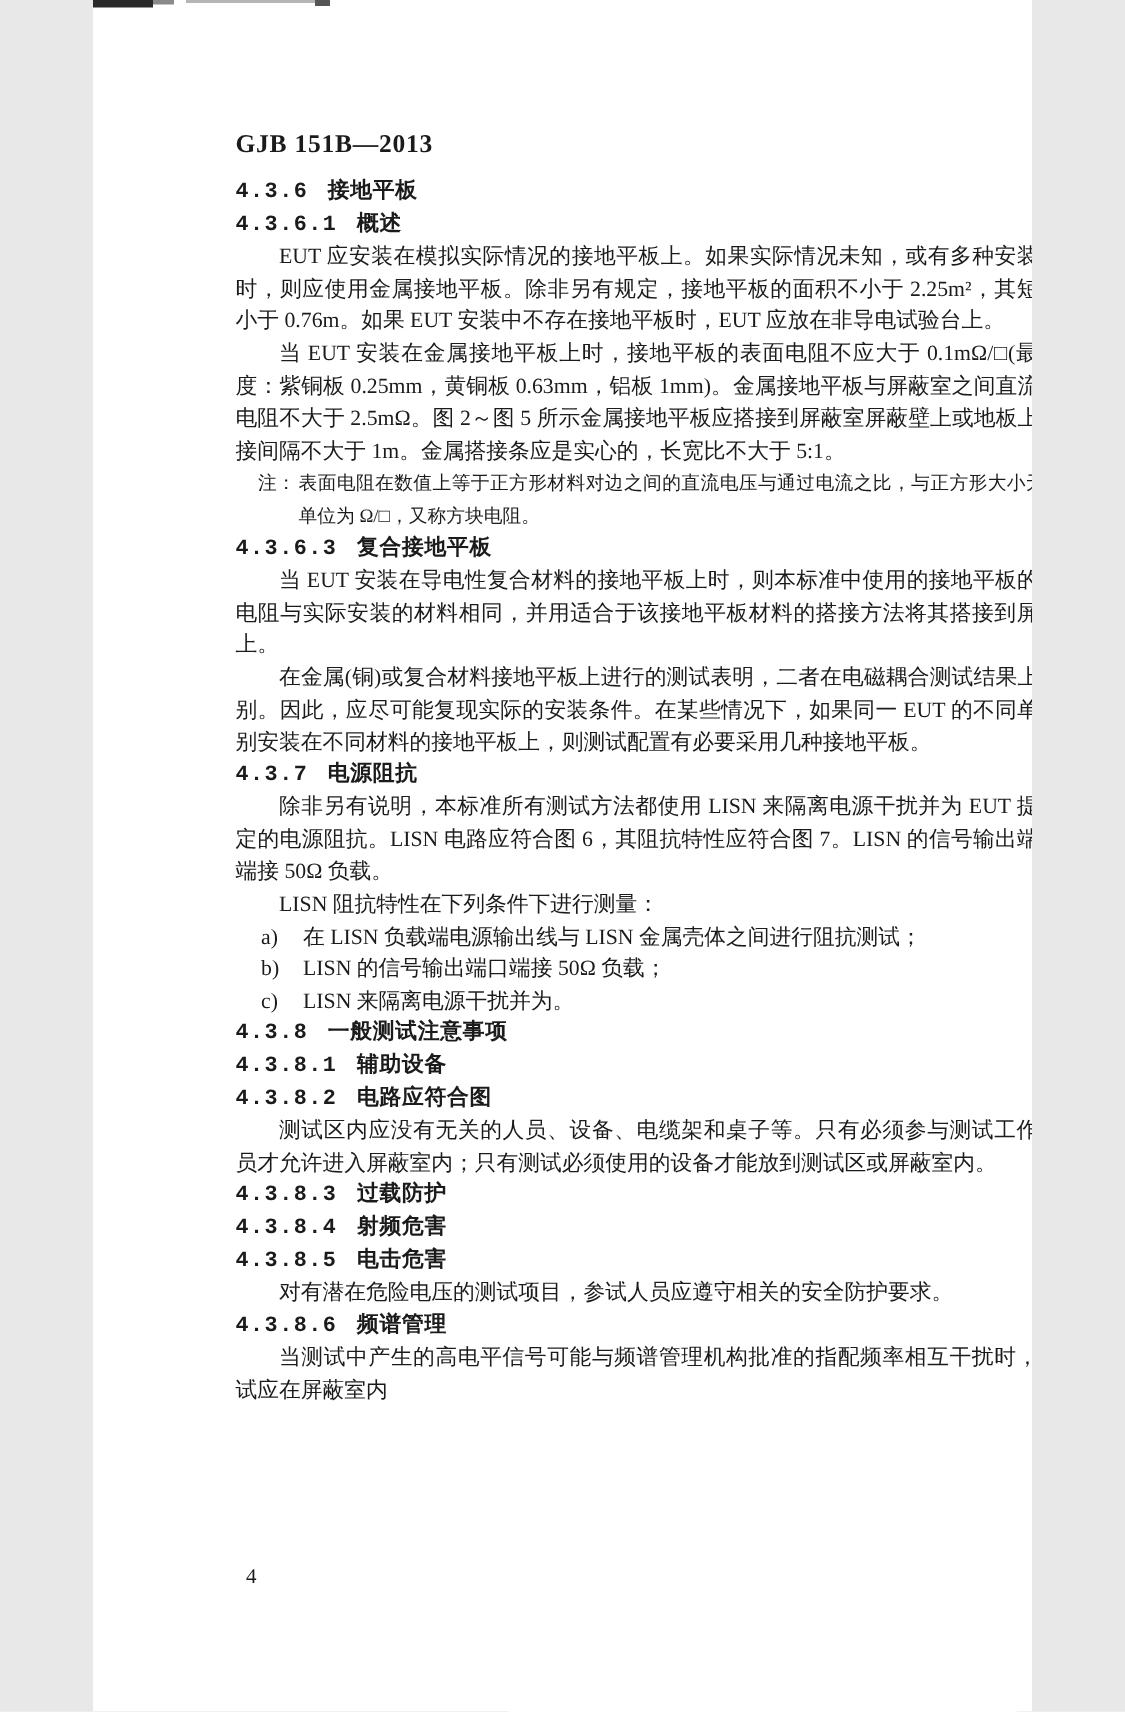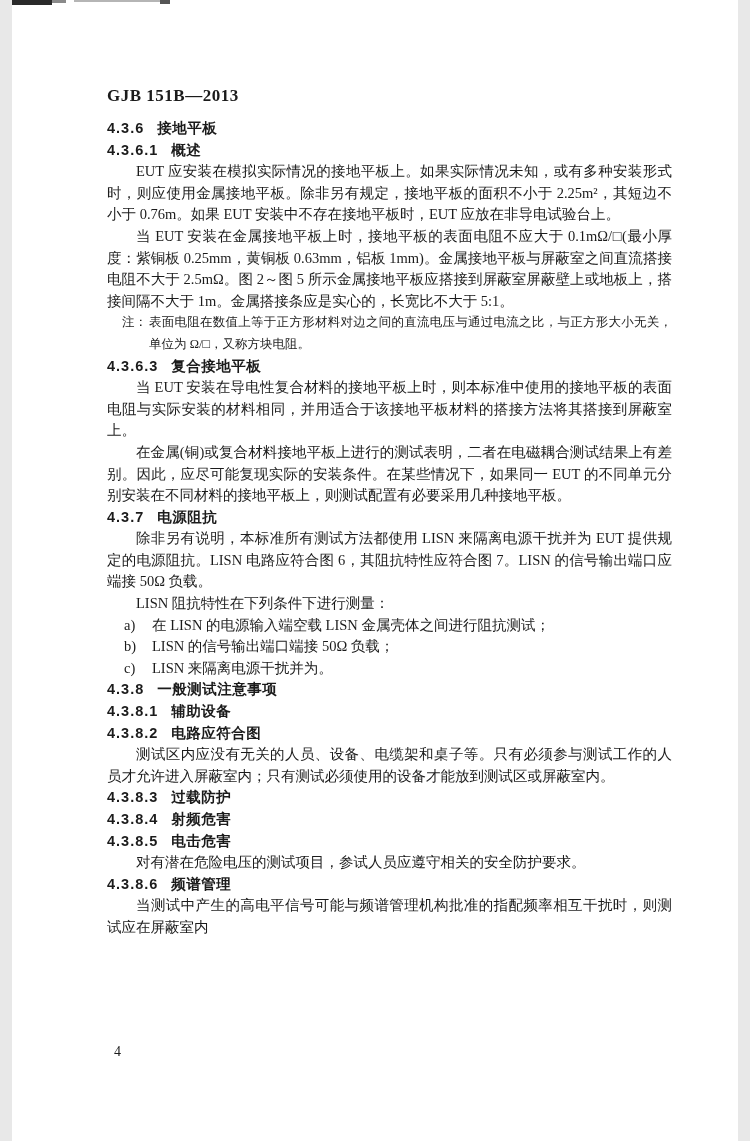--- a/index.html
+++ b/index.html
@@ -1,18 +1,18 @@
 <!DOCTYPE html>
 <html><head>
 <meta charset="utf-8">
 <style>
   html,body { margin:0; padding:0; background:#e8e8e8; }
   .page {
     position:relative;
-    width:726px; height:1141px;
+    width:626px; height:1141px;
     margin:0 auto;
     background:#ffffff;
     font-family:"Liberation Serif","DejaVu Serif",serif;
     color:#1b1b1b;
     overflow:hidden;
   }
   
   .artifact { position:absolute; }
   .a1 { left:0; top:0; width:40px; height:5px; background:#2a2a2a; }
   .a2 { left:40px; top:0; width:14px; height:3px; background:#8a8a8a; }
@@ -24,21 +24,21 @@
     font-size:17px; font-weight:bold; letter-spacing:0.5px;
   }
   .content {
     position:absolute; left:95px; top:118px; width:565px;
     font-size:14.5px; line-height:21.6px;
     text-align:justify;
   }
   .block { margin:0; }
   .para.indent { text-indent:2em; }
   .heading {
-    font-family:Liberation Sans, sans-serif;
+    font-family:Liberation Mono, monospace;
     font-weight:bold; text-align:left;
   }
   .h-num { letter-spacing:1px; }
   .h-title { margin-left:13px; letter-spacing:0.5px; }
   .list-item { display:flex; padding-left:17px; text-align:left; }
   .list-marker { flex:none; width:28px; }
   .list-text { flex:1; text-align:justify; }
   .note {
     display:flex; padding-left:15px;
     font-size:12.5px; line-height:21.6px; text-align:left;
@@ -71,21 +71,21 @@
         <span class="note-text">表面电阻在数值上等于正方形材料对边之间的直流电压与通过电流之比，与正方形大小无关，单位为 Ω/□，又称方块电阻。</span>
       </div>
       <div class="block heading"><span class="h-num">4.3.6.3</span><span class="h-title">复合接地平板</span></div>
       <div class="block para indent">当 EUT 安装在导电性复合材料的接地平板上时，则本标准中使用的接地平板的表面电阻与实际安装的材料相同，并用适合于该接地平板材料的搭接方法将其搭接到屏蔽室上。</div>
       <div class="block para indent">在金属(铜)或复合材料接地平板上进行的测试表明，二者在电磁耦合测试结果上有差别。因此，应尽可能复现实际的安装条件。在某些情况下，如果同一 EUT 的不同单元分别安装在不同材料的接地平板上，则测试配置有必要采用几种接地平板。</div>
       <div class="block heading"><span class="h-num">4.3.7</span><span class="h-title">电源阻抗</span></div>
       <div class="block para indent">除非另有说明，本标准所有测试方法都使用 LISN 来隔离电源干扰并为 EUT 提供规定的电源阻抗。LISN 电路应符合图 6，其阻抗特性应符合图 7。LISN 的信号输出端口应端接 50Ω 负载。</div>
       <div class="block para indent">LISN 阻抗特性在下列条件下进行测量：</div>
       <div class="block list-item">
         <span class="list-marker">a)</span>
-        <span class="list-text">在 LISN 的电源输入端空载 LISN 金属壳体之间进行阻抗测试；</span>
+        <span class="list-text">在 LISN 负载端电源输出线与 LISN 金属壳体之间进行阻抗测试；</span>
       </div>
       <div class="block list-item">
         <span class="list-marker">b)</span>
         <span class="list-text">LISN 的信号输出端口端接 50Ω 负载；</span>
       </div>
       <div class="block list-item">
         <span class="list-marker">c)</span>
         <span class="list-text">LISN 来隔离电源干扰并为。</span>
       </div>
       <div class="block heading"><span class="h-num">4.3.8</span><span class="h-title">一般测试注意事项</span></div>

